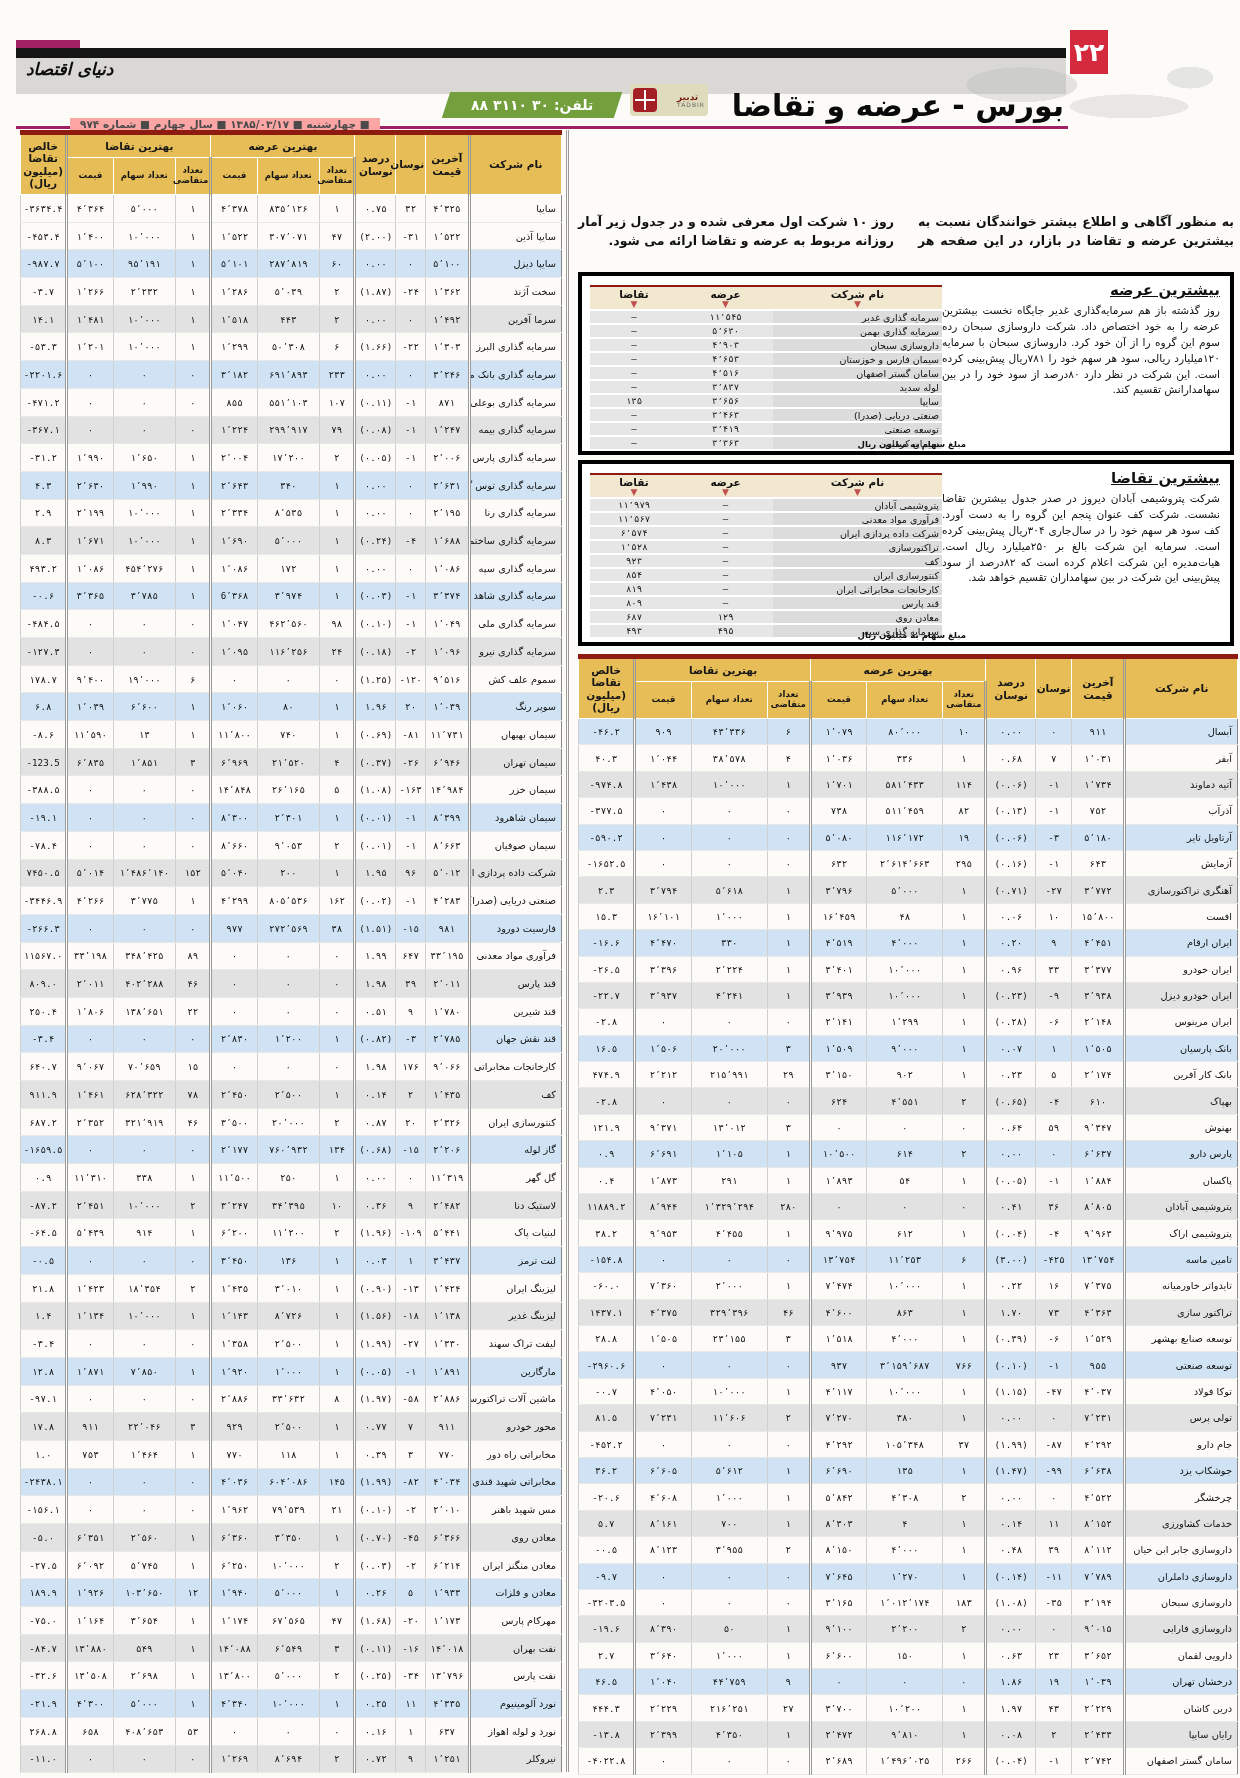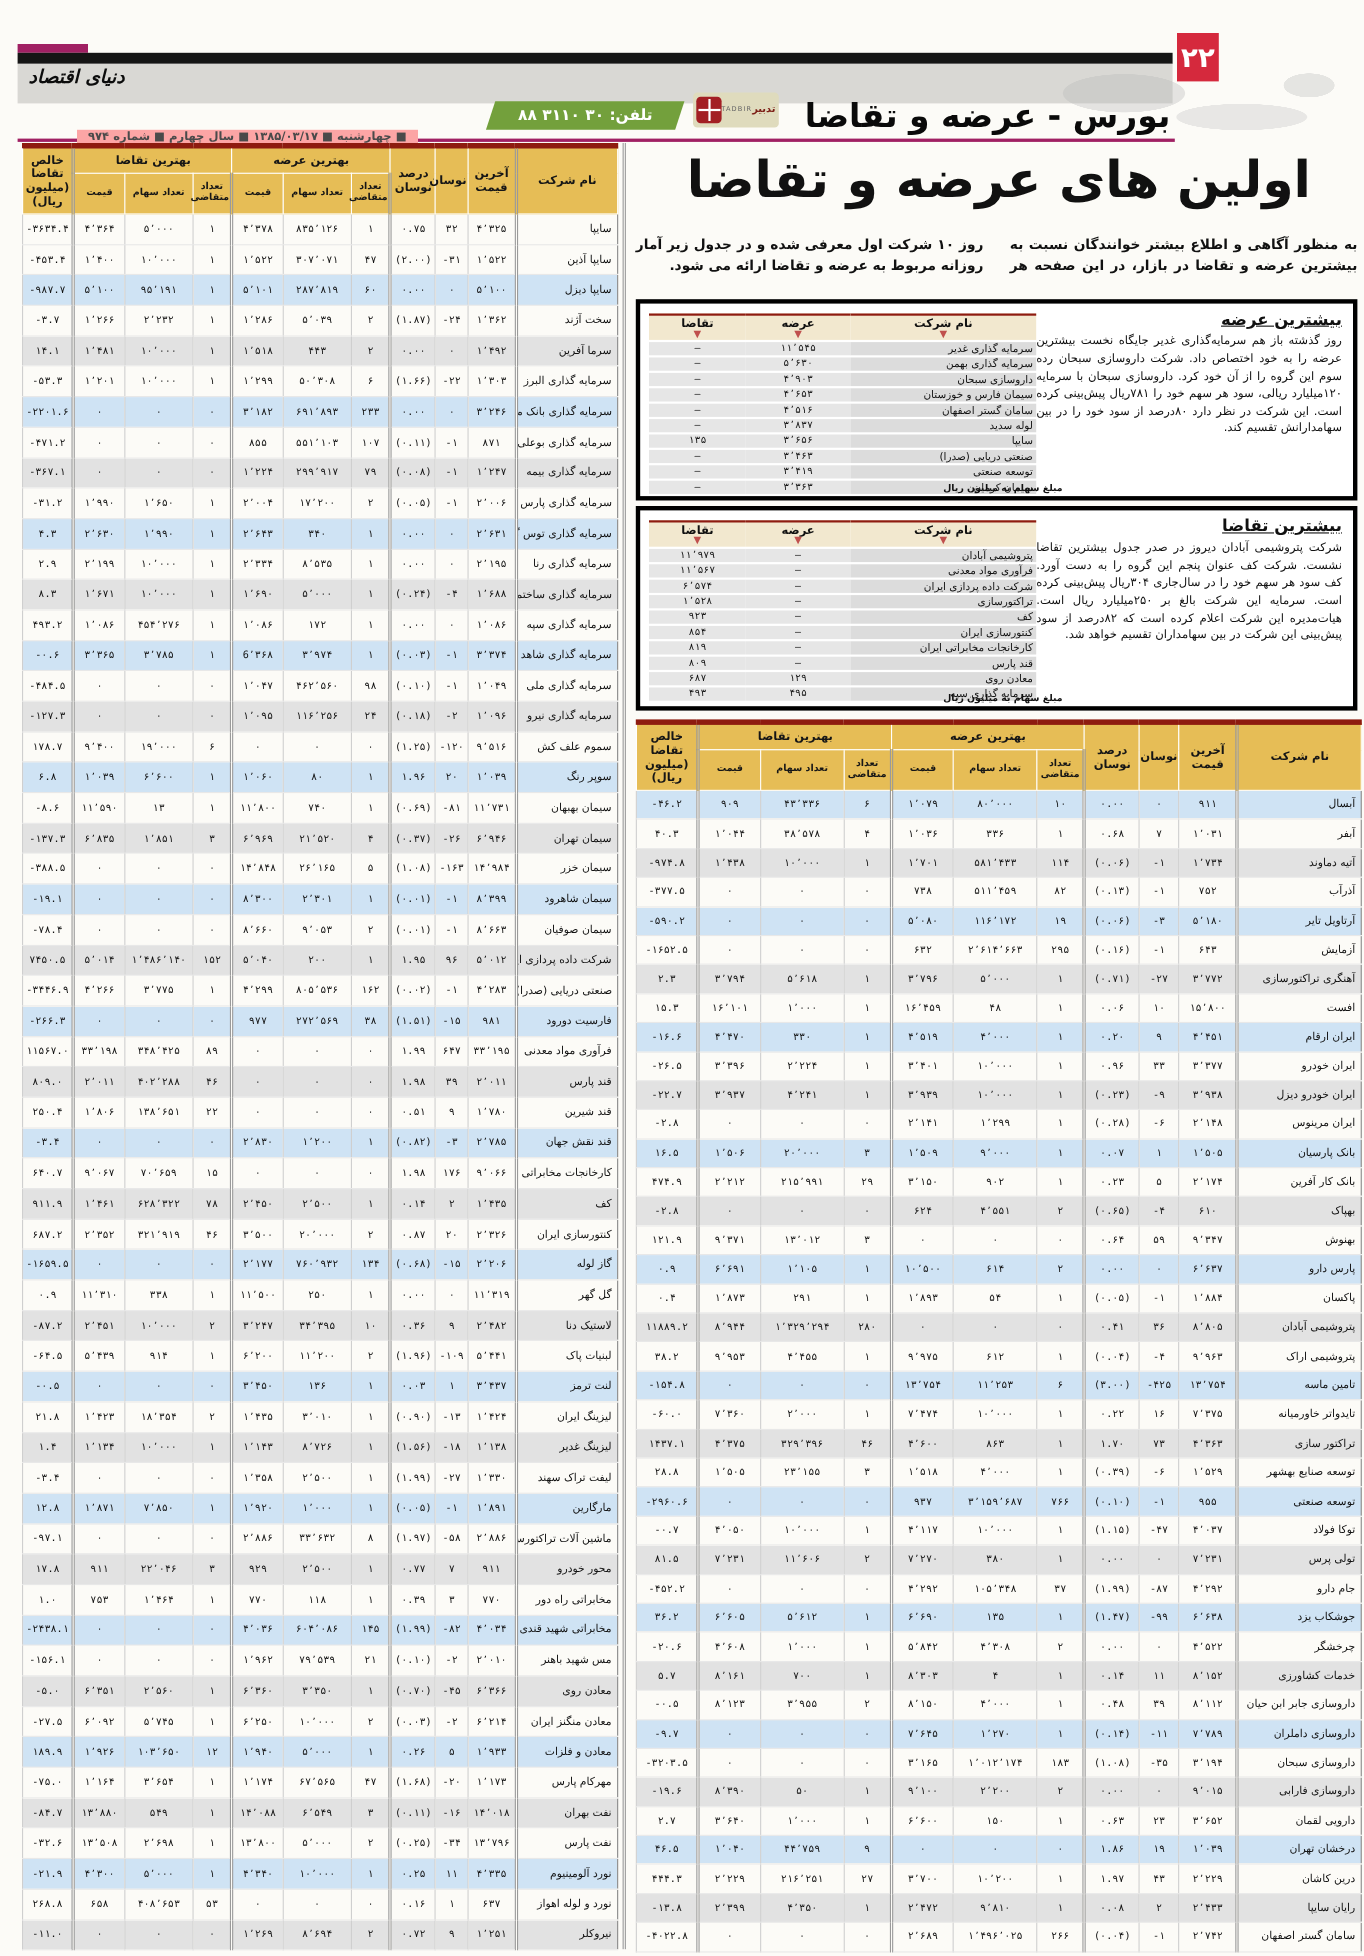--- a/index.html
+++ b/index.html
@@ -19,21 +19,21 @@
          radial-gradient(closest-side at 30% 40%, #b9b9b9 60%, transparent 61%),
          radial-gradient(closest-side at 65% 70%, #c4c4c4 55%, transparent 56%),
          radial-gradient(closest-side at 85% 30%, #bdbdbd 50%, transparent 51%);}
   .section-title{position:absolute;left:640px;top:88px;width:424px;text-align:right;direction:rtl;
                  font-size:30px;font-weight:900;letter-spacing:-.5px;color:#0a0a0a;}
   .phone{position:absolute;left:446px;top:92px;width:172px;height:26px;background:#73a03c;
          transform:skewX(-18deg);display:flex;align-items:center;justify-content:center;}
   .phone span{transform:skewX(18deg);color:#fff;font-weight:bold;font-size:14px;direction:rtl;}
   .tadbir{position:absolute;left:630px;top:84px;width:78px;height:32px;background:#dfdbbd;border-radius:4px;
           display:flex;align-items:center;justify-content:space-between;padding:0 3px;box-sizing:border-box;}
-  .tadbir .txt{display:flex;align-items:center;line-height:1;}
+  .tadbir .txt{display:flex;flex-direction:column;align-items:flex-end;line-height:1;}
   .tadbir .fa{font-size:9px;font-weight:bold;color:#7c1d15;}
   .tadbir .en{font-size:6px;color:#666;letter-spacing:1px;}
   .tadbir .logo{width:24px;height:24px;background:#a31f24;border-radius:4px;position:relative;}
   .tadbir .logo:before{content:"";position:absolute;left:11px;top:2px;width:2px;height:20px;background:#fff;}
   .tadbir .logo:after{content:"";position:absolute;top:11px;left:2px;height:2px;width:20px;background:#fff;}
   .rule{position:absolute;left:16px;top:126px;width:1052px;height:3px;background:#a02063;}
   .date{position:absolute;left:70px;top:118px;background:#fca5a5;padding:0 10px;
         font-size:10.5px;font-weight:bold;color:#4a4a4a;direction:rtl;}
   .vsep{position:absolute;left:566px;top:130px;height:1642px;border-left:3px double #9a9a9a;}
   
@@ -99,21 +99,20 @@
     <span class="txt">
       <span class="fa">تدبیر</span>
       <span class="en">TADBIR</span>
     </span>
     <span class="logo"></span>
   </div>
   <div class="rule"></div>
   <div class="date">■ چهارشنبه ■ ۱۳۸۵/۰۳/۱۷ ■ سال چهارم ■ شماره ۹۷۴</div>
   <div class="vsep"></div>
 
-  <div class="headline">اولین های عرضه و تقاضا</div>
   <div class="intro">به منظور آگاهی و اطلاع بیشتر خوانندگان نسبت به بیشترین عرضه و تقاضا در بازار، در این صفحه هر روز ۱۰ شرکت اول معرفی شده و در جدول زیر آمار روزانه مربوط به عرضه و تقاضا ارائه می شود.</div>
 
   <div class="box box1">
     <div class="box-title">بیشترین عرضه</div>
     <div class="box-para">روز گذشته باز هم سرمایه‌گذاری غدیر جایگاه نخست بیشترین عرضه را به خود اختصاص داد. شرکت داروسازی سبحان رده سوم این گروه را از آن خود کرد. داروسازی سبحان با سرمایه ۱۲۰میلیارد ریالی، سود هر سهم خود را ۷۸۱ریال پیش‌بینی کرده است. این شرکت در نظر دارد ۸۰درصد از سود خود را در بین سهامدارانش تقسیم کند.</div>
     <table class="mini">
       <colgroup>
           <col class="mc-name">
           <col class="mc-supply">
           <col class="mc-demand">
@@ -553,21 +552,21 @@
             <td class="c-name">سیمان تهران</td>
             <td class="c-last num">۶٬۹۴۶</td>
             <td class="c-chg num">-۲۶</td>
             <td class="c-pct num">(۰.۳۷)</td>
             <td class="c-ocnt num">۴</td>
             <td class="c-osh num">۲۱٬۵۲۰</td>
             <td class="c-opr num">۶٬۹۶۹</td>
             <td class="c-dcnt num">۳</td>
             <td class="c-dsh num">۱٬۸۵۱</td>
             <td class="c-dpr num">۶٬۸۳۵</td>
-            <td class="c-net num">-۱۳۷.۳</td>
+            <td class="c-net num">-123.5</td>
           </tr>
           <tr>
             <td class="c-name">سیمان خزر</td>
             <td class="c-last num">۱۴٬۹۸۴</td>
             <td class="c-chg num">-۱۶۳</td>
             <td class="c-pct num">(۱.۰۸)</td>
             <td class="c-ocnt num">۵</td>
             <td class="c-osh num">۲۶٬۱۶۵</td>
             <td class="c-opr num">۱۴٬۸۴۸</td>
             <td class="c-dcnt num">۰</td>

